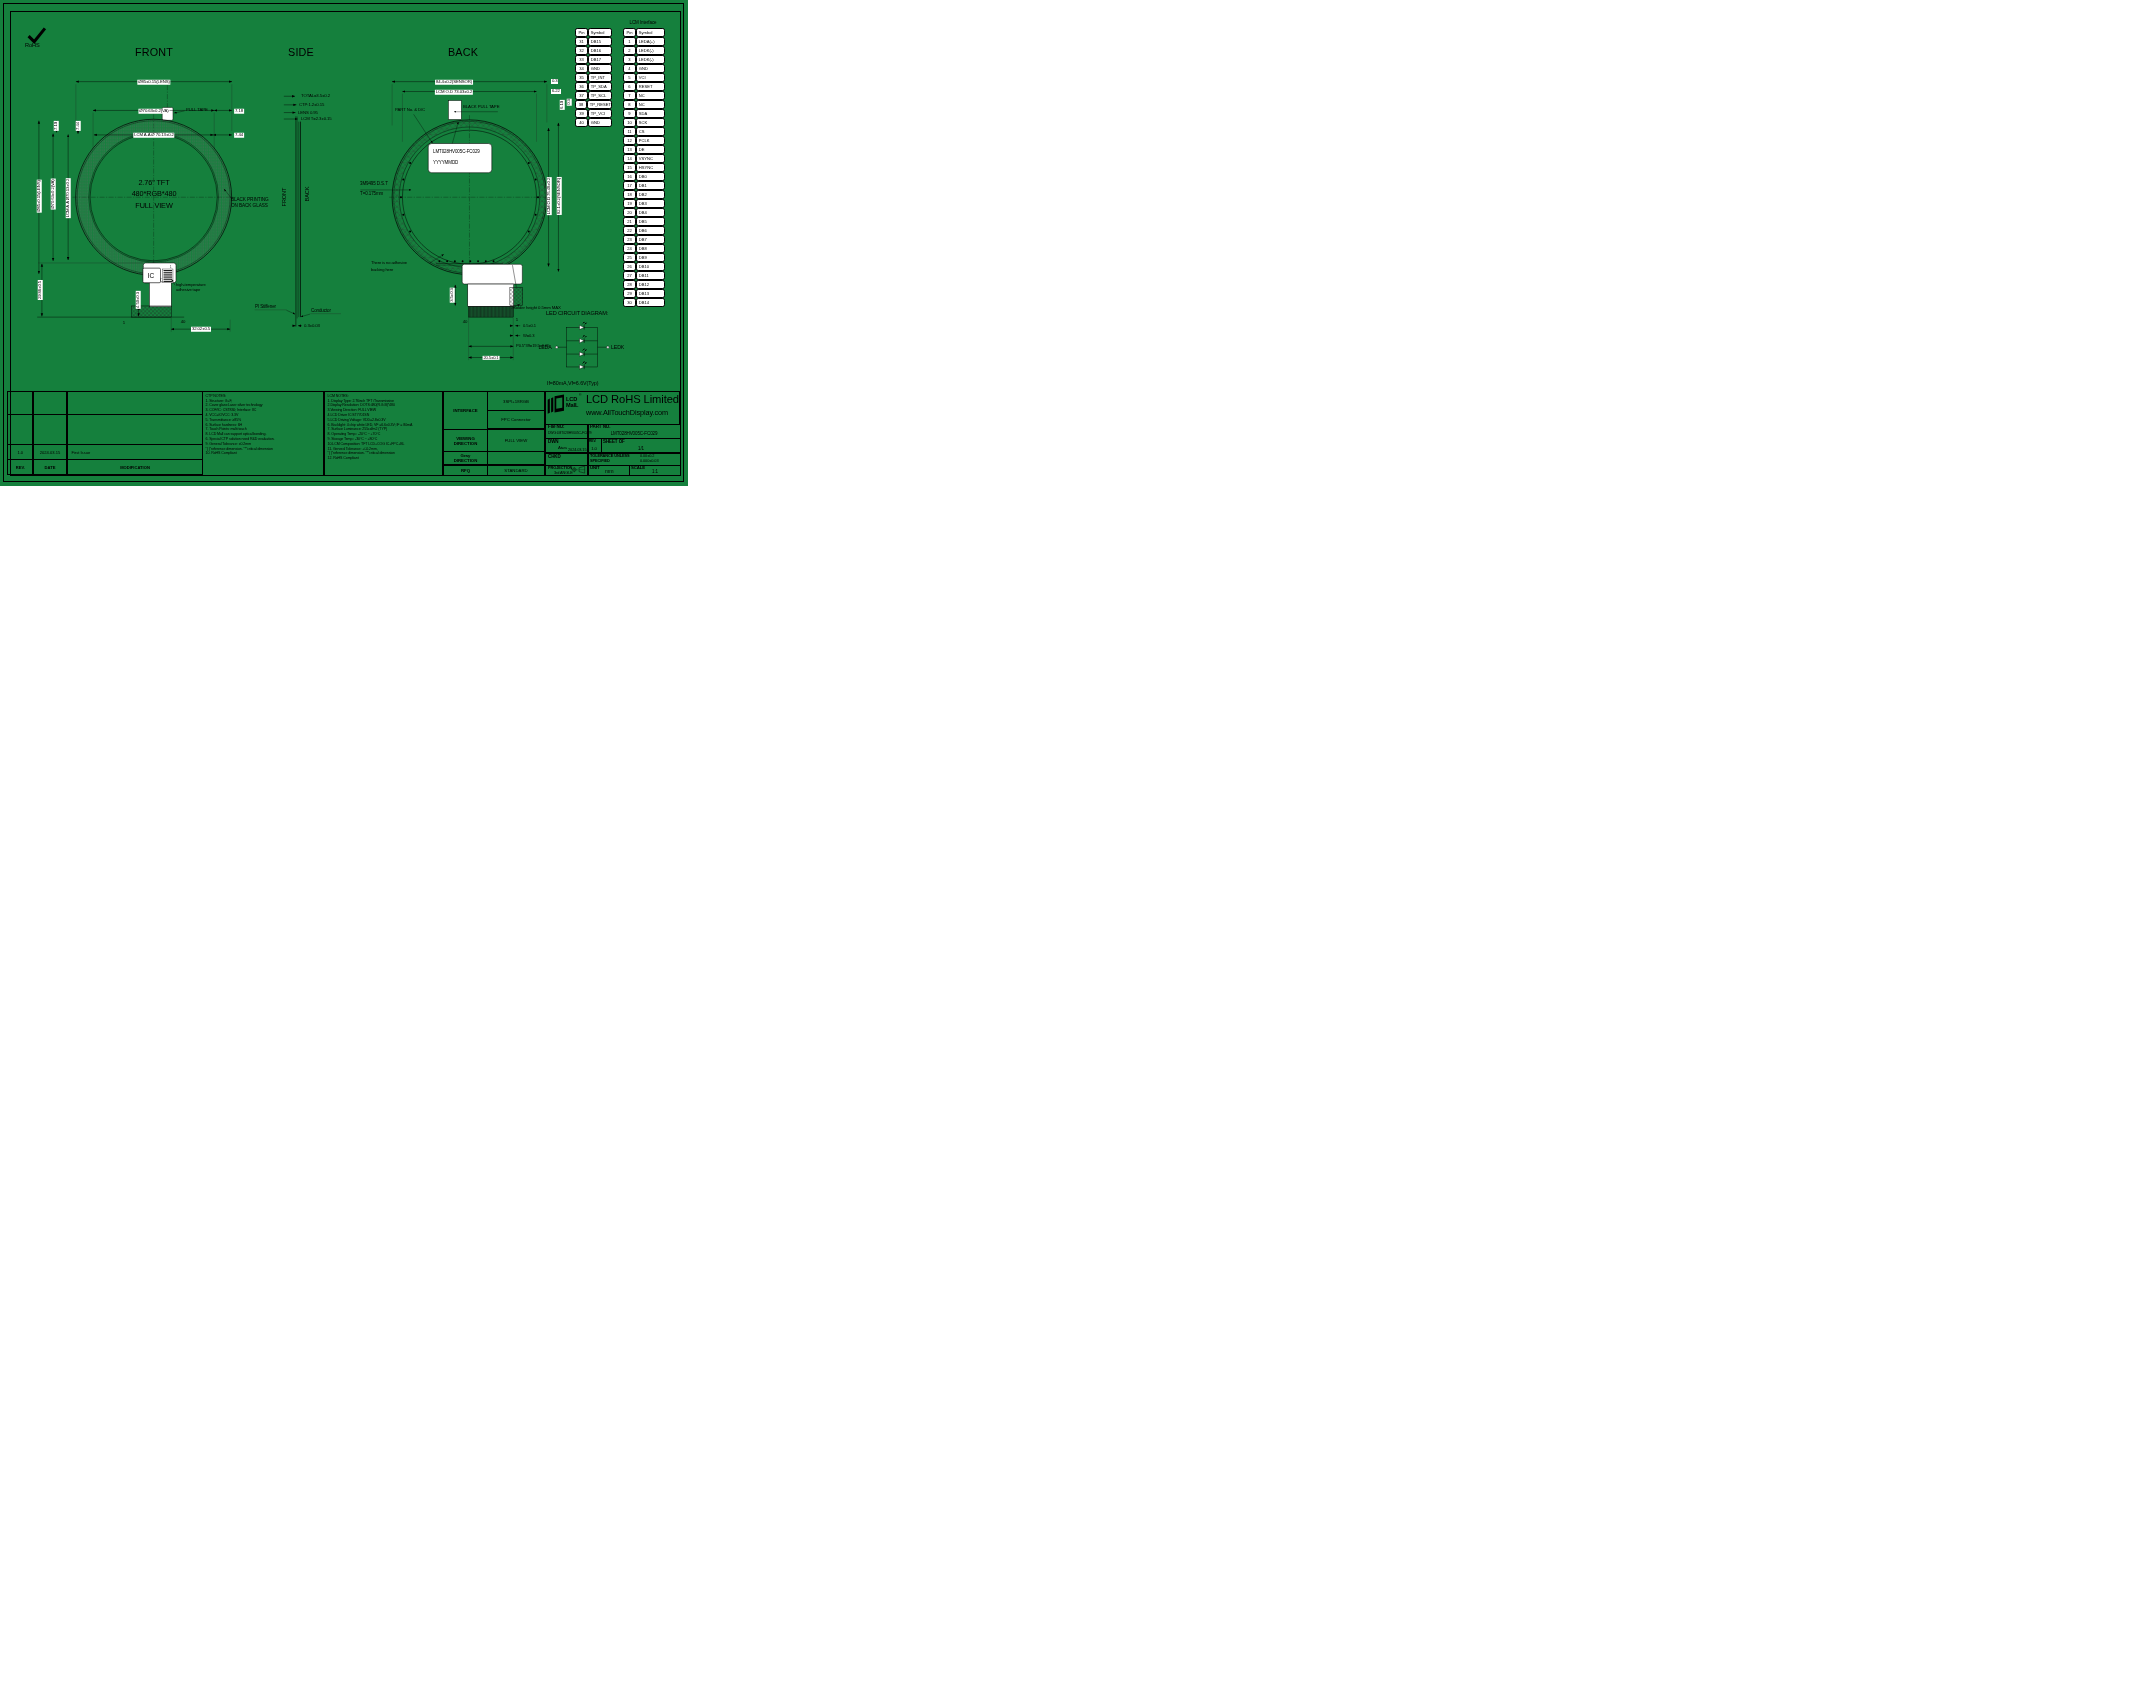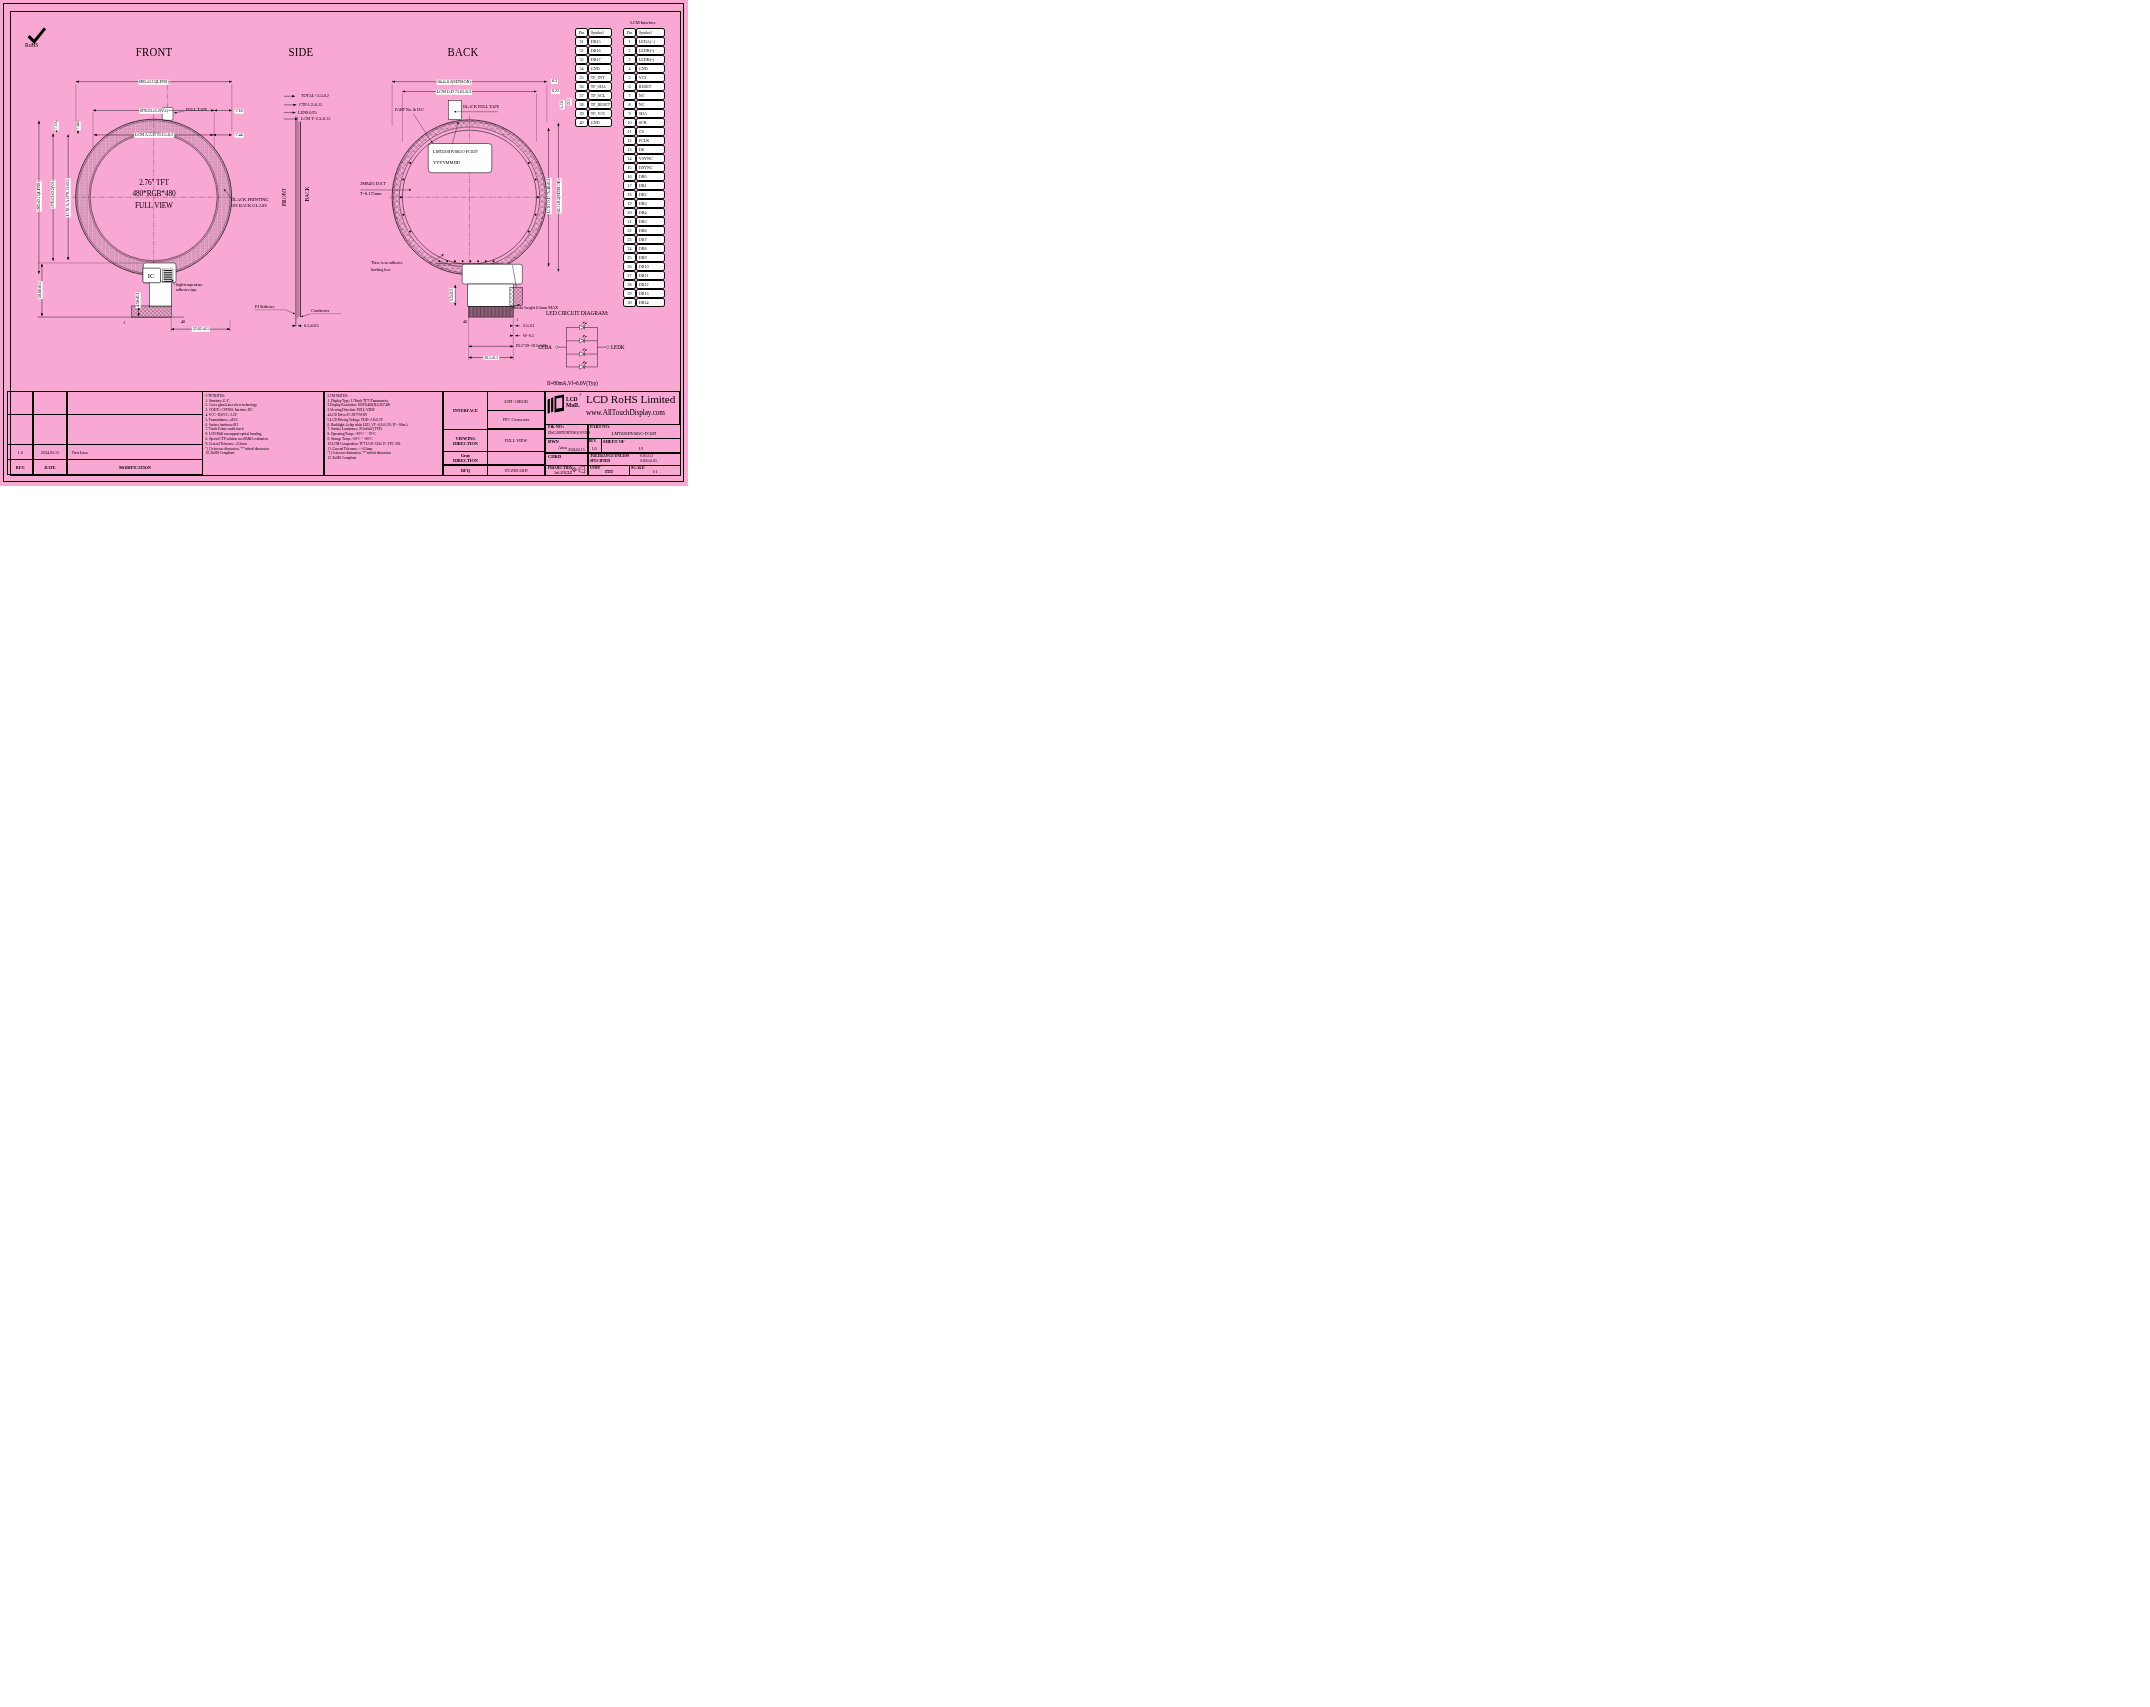--- a/index.html
+++ b/index.html
@@ -1,17 +1,17 @@
 <!DOCTYPE html>
 <html style="font-size:6.9px"><head>
 <meta charset="utf-8">
 <style>
   html,body{margin:0;padding:0;background:#fff;}
-  #sheet{position:relative;width:688px;height:486px;background:#f9a8d4;
-         font-family:Liberation Serif, serif;color:#000;overflow:hidden;}
+  #sheet{position:relative;width:688px;height:486px;background:#15803d;
+         font-family:Liberation Sans, sans-serif;color:#000;overflow:hidden;}
   .L{position:absolute;white-space:nowrap;line-height:1.05;letter-spacing:-0.1px;}
   .C{transform:translate(-50%,-50%);}
   .R{transform:translate(-50%,-50%) rotate(-90deg);}
   .bg{background:#fff;padding:0 0.9px;}
   .f6{font-size:2.6px}.f8{font-size:3.4px}.f9{font-size:3.9px}.f95{font-size:4.1px}
   .f10{font-size:4.3px}.f105{font-size:4.5px}.f11{font-size:4.7px}.f12{font-size:5.2px}
   .f125{font-size:5.4px}.f13{font-size:5.6px}.f15{font-size:6.5px}
   .f17{font-size:7.3px}.f26{font-size:11.2px}
   .b{font-weight:700}
   .title{font-size:10.8px;letter-spacing:0.2px;transform:translate(-50%,-50%) scaleY(1.08);}

